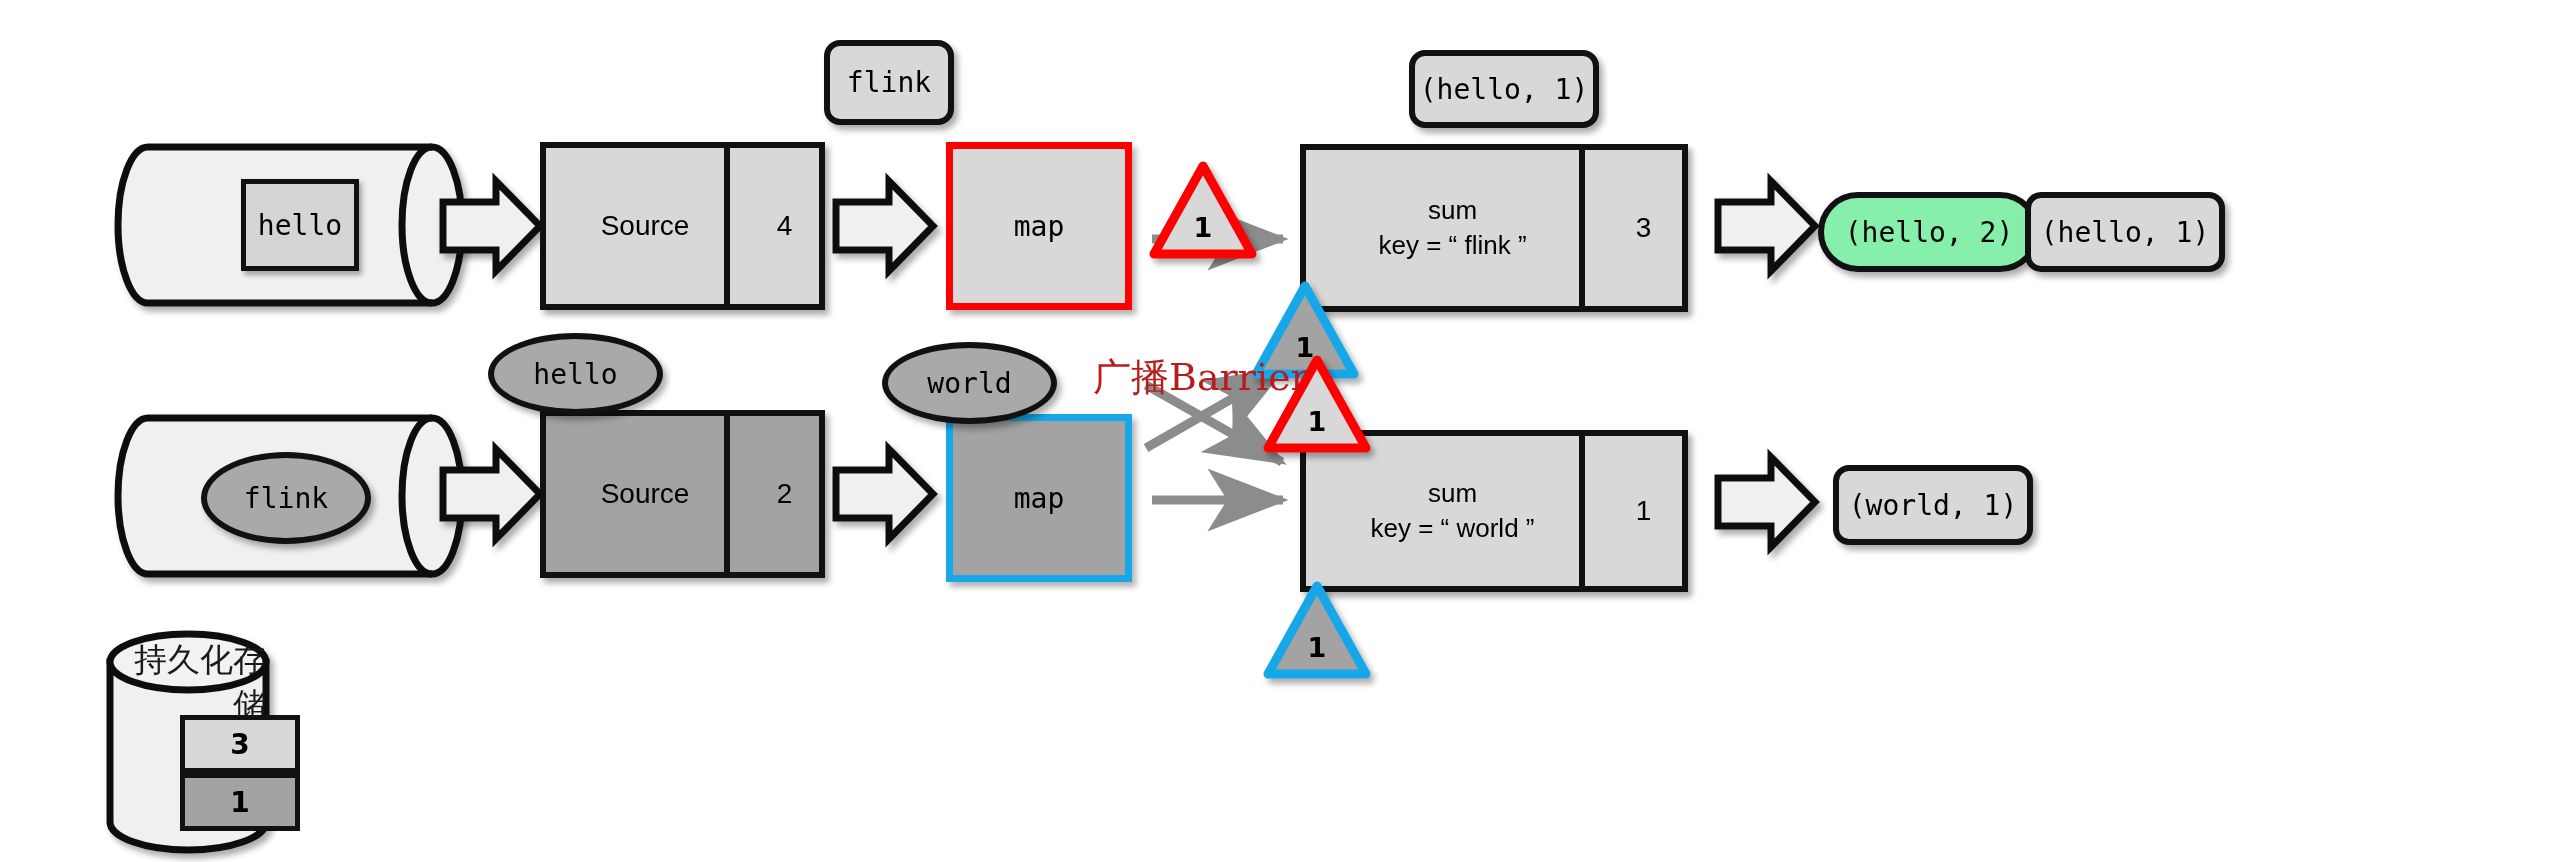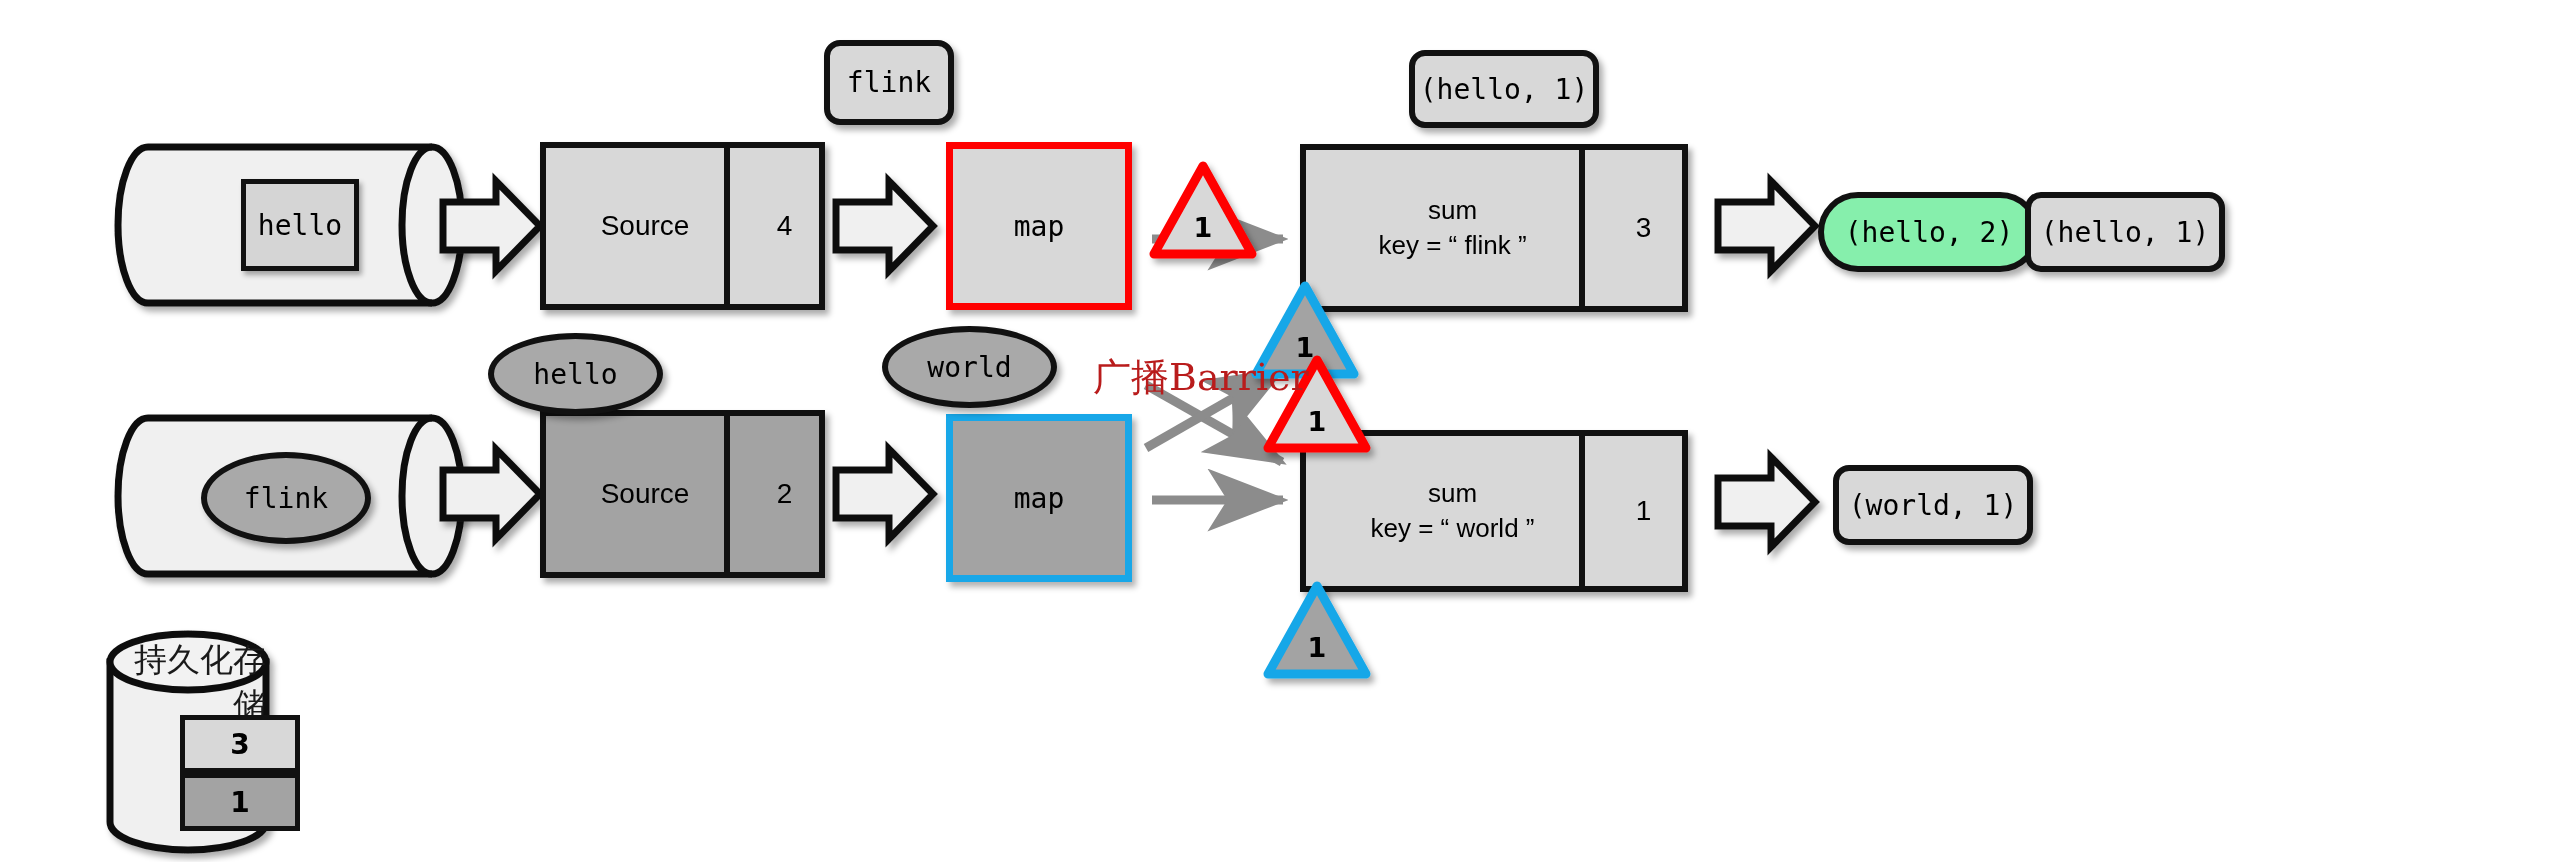--- a/index.html
+++ b/index.html
@@ -251,21 +251,21 @@
   </div>
 
   <div class="rbox" style="left:1409px; top:50px; width:190px; height:78px; font-size:28px;">
     <span>(hello, 1)</span>
   </div>
 
   <div class="ellipse" style="left:488px; top:333px; width:175px; height:82px; font-size:28px;">
     <span>hello</span>
   </div>
 
-  <div class="ellipse" style="left:882px; top:326px; width:175px; height:82px; font-size:28px;">
+  <div class="ellipse" style="left:882px; top:342px; width:175px; height:82px; font-size:28px;">
     <span>world</span>
   </div>
 
   <div class="rbox pill" style="left:1818px; top:192px; width:222px; height:80px; font-size:28px;">
     <span>(hello, 2)</span>
   </div>
 
   <div class="rbox" style="left:2025px; top:192px; width:200px; height:80px; font-size:28px;">
     <span>(hello, 1)</span>
   </div>

